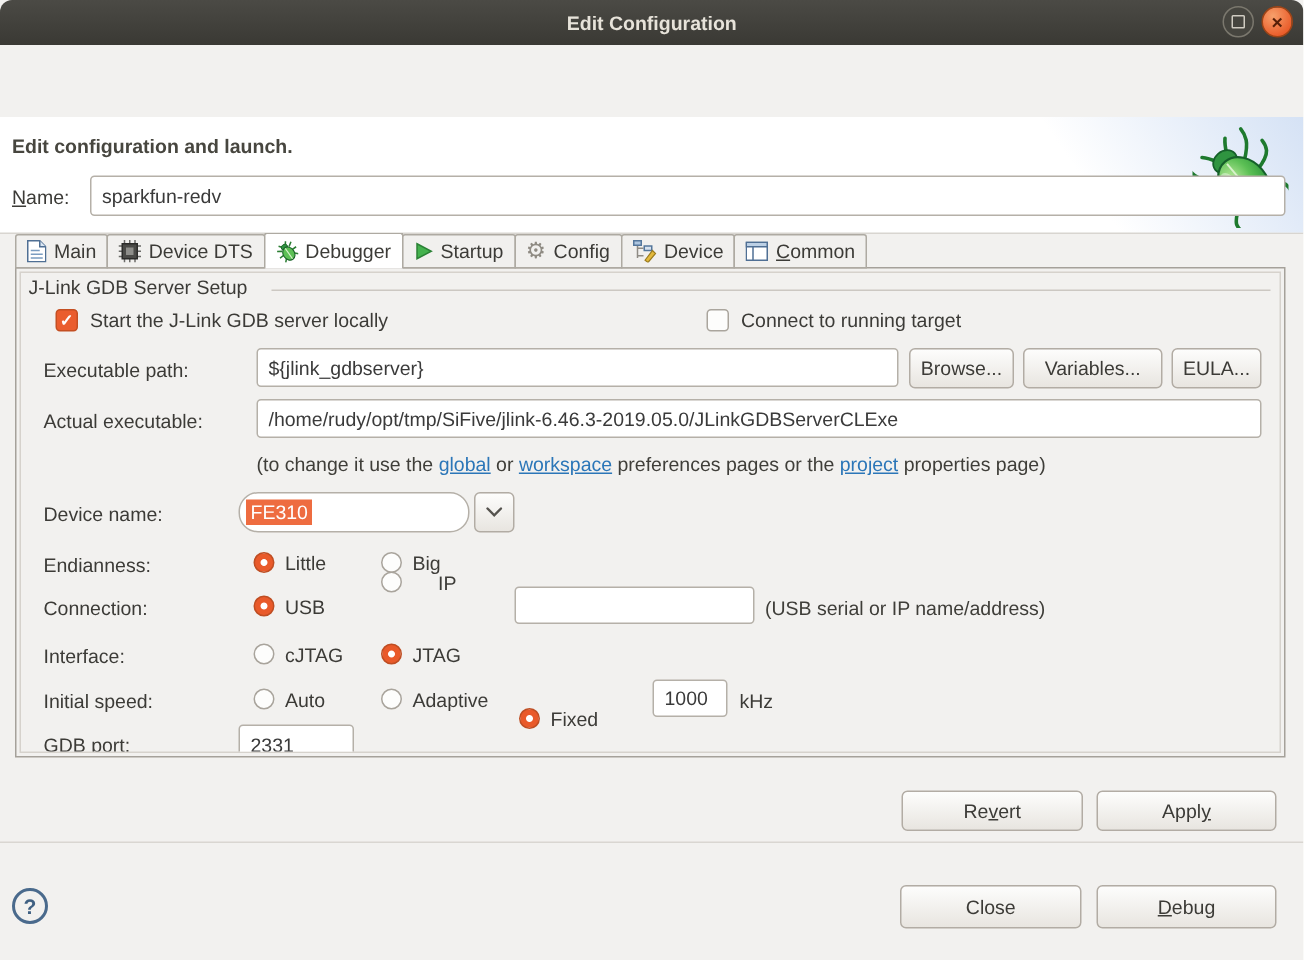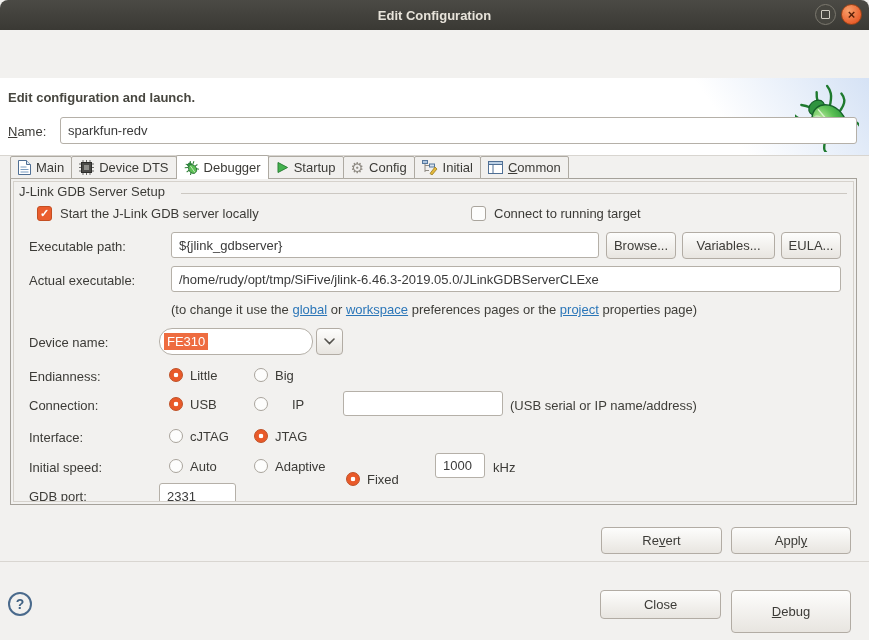--- a/index.html
+++ b/index.html
@@ -166,21 +166,21 @@
       <span class="gear-glyph">⚙</span>
       <span>Config</span>
     </div>
     <div class="tab">
       <svg width="16" height="15" viewBox="0 0 16 15">
         <path d="M3 3v9 M3 5.5h4 M3 10.5h4" stroke="#8f8b84" fill="none"></path>
         <rect x="0.5" y="0.5" width="5" height="3" fill="#aec6e0" stroke="#55779c"></rect>
         <rect x="7.5" y="4" width="5" height="3" fill="#d7e2ee" stroke="#55779c"></rect>
         <path d="M8 13.5 L13 7 L15 9 L10 15 Z" fill="#e3b93c" stroke="#9a7b1e" stroke-width="0.8"></path>
       </svg>
-      <span>Initial</span>
+      <span>Device</span>
     </div>
     <div class="tab">
       <svg width="15" height="13" viewBox="0 0 15 13">
         <rect x="0.5" y="0.5" width="14" height="12" fill="#fff" stroke="#4f6f94"></rect>
         <rect x="0.5" y="0.5" width="14" height="3" fill="#bcd0e5" stroke="#4f6f94"></rect>
         <path d="M5 3.5 V12.5" stroke="#4f6f94"></path>
       </svg>
       <span><span class="mn">C</span><span>ommon</span></span>
     </div>
   </div>
@@ -231,21 +231,21 @@
       <div class="radio-item" style="left:240px;top:185px;">
         <span class="radio off"></span>
         <span>Big</span>
       </div>
 
       <span class="row-label" style="top:216px;">Connection:</span>
       <div class="radio-item" style="left:155px;top:214px;">
         <span class="radio on"></span>
         <span>USB</span>
       </div>
-      <div class="radio-item" style="left:240px;top:214px;gap:24px;">
+      <div class="radio-item" style="left:240px;top:198px;gap:24px;">
         <span class="radio off"></span>
         <span>IP</span>
       </div>
       <input class="field" style="position: absolute; left: 329px; top: 209px; width: 160px; height: 25px;" value="">
       <span class="hint" style="left:496px;top:216px;">(USB serial or IP name/address)</span>
 
       <span class="row-label" style="top:248px;">Interface:</span>
       <div class="radio-item" style="left:155px;top:246px;">
         <span class="radio off"></span>
         <span>cJTAG</span>
@@ -277,15 +277,15 @@
   </div>
 
   <button class="pushbtn" style="left:731px;top:527px;width:120px;"><span>Appl</span><span class="mn">y</span><span></span></button>
   <button class="pushbtn" style="left:601px;top:527px;width:121px;"><span>Re</span><span class="mn">v</span><span>ert</span></button>
 
   <div class="footer-sep"></div>
   <div class="help-btn">
     <span>?</span>
   </div>
   <button class="pushbtn" style="left:600px;top:590px;width:121px;height:29px;">Close</button>
-  <button class="pushbtn" style="left:731px;top:590px;width:120px;height:43px;"><span class="mn">D</span><span>ebug</span></button>
+  <button class="pushbtn" style="left:731px;top:590px;width:120px;height:29px;"><span class="mn">D</span><span>ebug</span></button>
 
 </div>
 
 </body></html>

